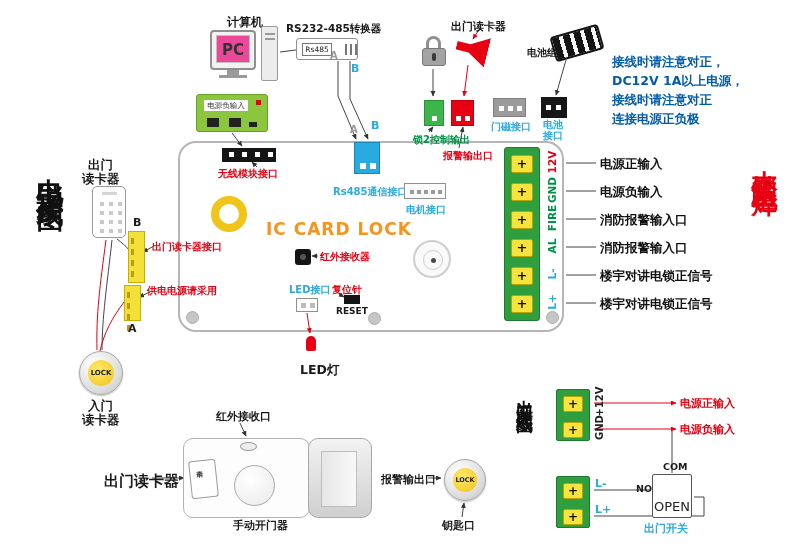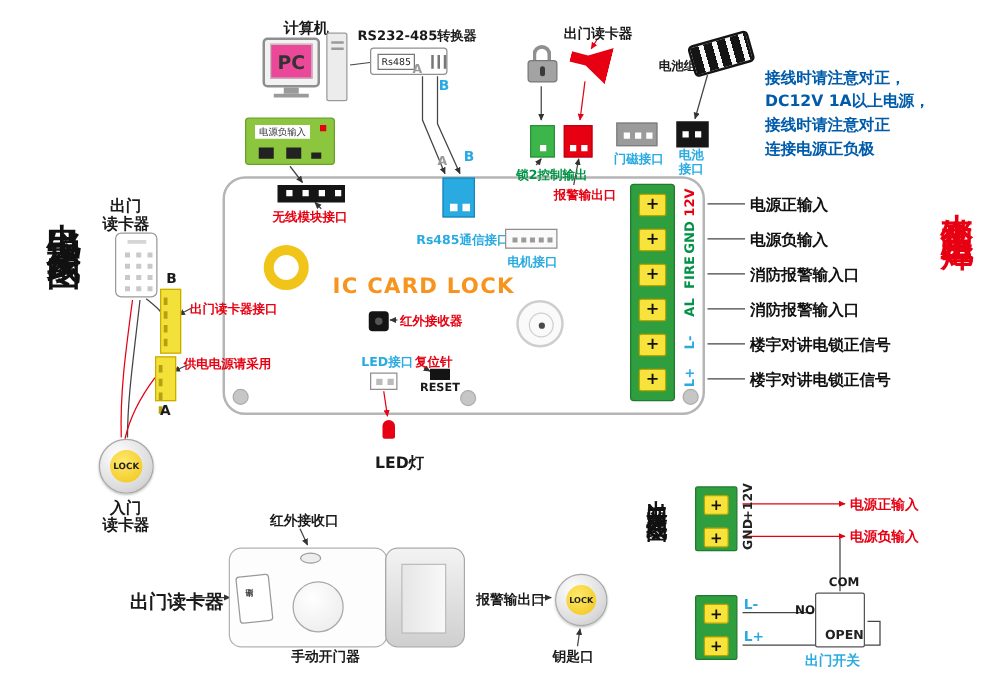--- a/index.html
+++ b/index.html
@@ -245,19 +245,19 @@
   <div class="rlab" style="left:584px;top:422px;font-size:10px;color:#222;">GND</div>
   <div class="L c-red" style="left:680px;top:396px;font-size:11px;">电源正输入</div>
   <div class="L c-red" style="left:680px;top:422px;font-size:11px;">电源负输入</div>
   <div class="A" style="left:556px;top:476px;width:34px;height:52px;background:#2e9e3e;border:1px solid #207a2d;border-radius:2px;">
     <div class="term term2" style="left:6px;top:6px;">+</div>
     <div class="term term2" style="left:6px;top:32px;">+</div>
   </div>
   <div class="L c-blue" style="left:595px;top:477px;font-size:11px;font-weight:bold;">L-</div>
   <div class="L c-blue" style="left:595px;top:503px;font-size:11px;font-weight:bold;">L+</div>
   <div class="A" style="left:652px;top:474px;width:40px;height:44px;background:#fff;border:1.2px solid #555;border-radius:2px;">
-    <div class="A" style="left:0;bottom:3px;width:100%;text-align:right;font-size:10px;font-weight:bold;color:#222;">OPEN</div>
+    <div class="A" style="left:0;bottom:3px;width:100%;text-align:center;font-size:13px;font-weight:normal;color:#222;">OPEN</div>
   </div>
   <div class="L" style="left:663px;top:461px;font-size:9.5px;">COM</div>
   <div class="L" style="left:636px;top:483px;font-size:9.5px;">NO</div>
   <div class="L c-blue" style="left:644px;top:521px;font-size:11px;font-weight:bold;">出门开关</div>
 
 </div>
 
 </body></html>

